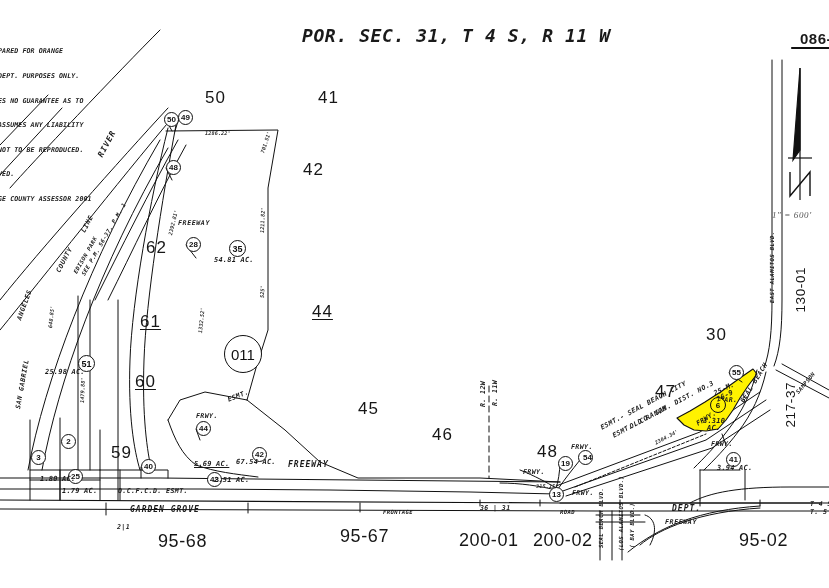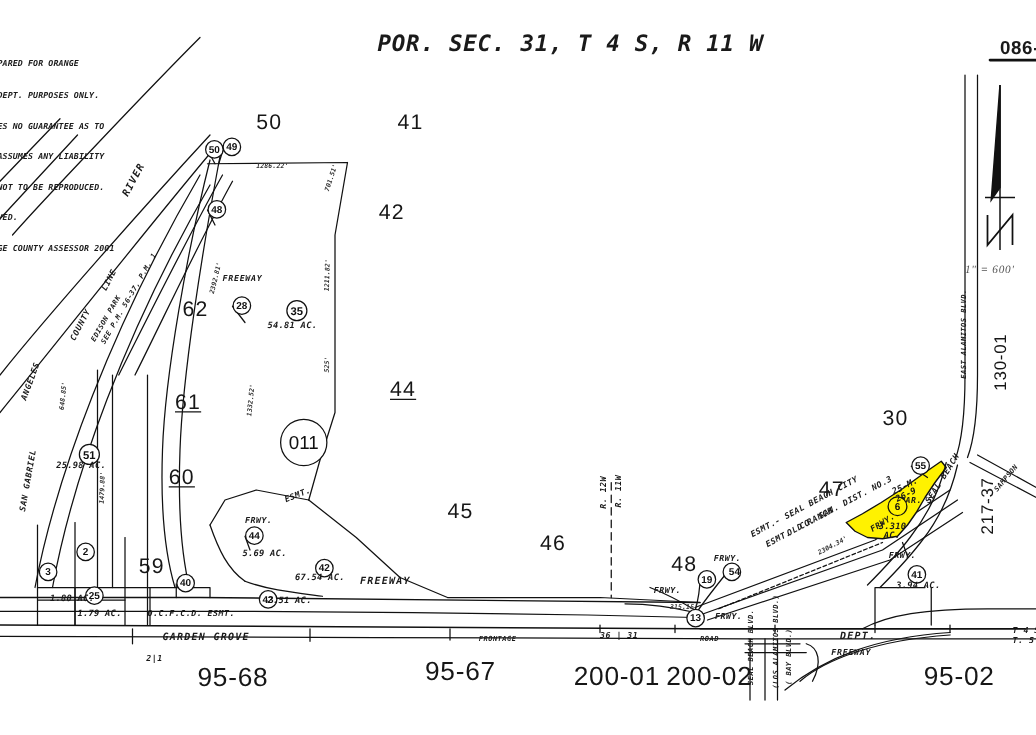--- a/index.html
+++ b/index.html
@@ -34,21 +34,21 @@
     font-family:"Liberation Serif", serif;
     font-style:italic;font-size:9px;letter-spacing:.6px;color:#555;
   }
   .block{            
     font-family:"Liberation Sans", sans-serif;
     font-size:17px;font-weight:400;letter-spacing:1px;color:#161616;
   }
   .blockU{ text-decoration:underline; text-underline-offset:2px;}
   .sheetno{          
     font-family:"Liberation Sans", sans-serif;
-    font-size:21px;font-weight:400;letter-spacing:.6px;color:#161616;
+    font-size:18px;font-weight:400;letter-spacing:.6px;color:#161616;
   }
   .sheetno.small{font-size:13.5px;}
   .acre{
     font-family:"DejaVu Sans Mono", monospace;
     font-style:italic;font-weight:700;font-size:7px;letter-spacing:.2px;
   }
   .street{
     font-family:"DejaVu Sans Mono", monospace;
     font-style:italic;font-weight:700;font-size:8px;letter-spacing:1px;
   }
@@ -233,21 +233,21 @@
       </div>
       <div class="pcircle" style="left: 166px; top: 160px;">
         <span>48</span>
       </div>
       <div class="pcircle" style="left: 186px; top: 237px;">
         <span>28</span>
       </div>
       <div class="pcircle lg" style="left: 229px; top: 240px;">
         <span>35</span>
       </div>
-      <div class="pcircle lg" style="left: 63px; top: 355px; justify-content: center;">
+      <div class="pcircle lg" style="left: 78px; top: 355px; justify-content: center;">
         <span>51</span>
       </div>
       <div class="pcircle" style="left: 61px; top: 434px;">
         <span>2</span>
       </div>
       <div class="pcircle" style="left: 31px; top: 450px;">
         <span>3</span>
       </div>
       <div class="pcircle" style="left: 68px; top: 469px;">
         <span>25</span>
@@ -276,21 +276,21 @@
       <div class="pcircle" style="left: 729px; top: 365px;">
         <span>55</span>
       </div>
       <div class="pcircle" style="left: 726px; top: 452px;">
         <span>41</span>
       </div>
     </div>
   <div id="acreage-layer">
       <div class="txt acre" style="left: 214px; top: 256px;">54.81 AC.</div>
       <div class="txt acre" style="left: 45px; top: 368px;">25.98 AC.</div>
-      <div class="txt acre" style="left: 194px; top: 439px;">5.69 AC.</div>
+      <div class="txt acre" style="left: 194px; top: 460px; text-decoration: underline;">5.69 AC.</div>
       <div class="txt acre" style="left: 236px; top: 458px;">67.54 AC.</div>
       <div class="txt acre" style="left: 214px; top: 476px;">2.51 AC.</div>
       <div class="txt acre" style="left: 40px; top: 475px;">1.80 AC.</div>
       <div class="txt acre" style="left: 62px; top: 487px;">1.79 AC.</div>
       <div class="txt acre" style="left: 717px; top: 464px;">3.94 AC.</div>
     </div>
   <div id="streets-layer">
       <div class="txt street" style="left: 100px; top: 152px; transform: rotate(-62deg); transform-origin: left center;">RIVER</div>
       <div class="txt street sm" style="left: 58px; top: 268px; transform: rotate(-62deg); transform-origin: left center;">COUNTY</div>
       <div class="txt street sm" style="left: 83px; top: 228px; transform: rotate(-62deg); transform-origin: left center;">LINE</div>

